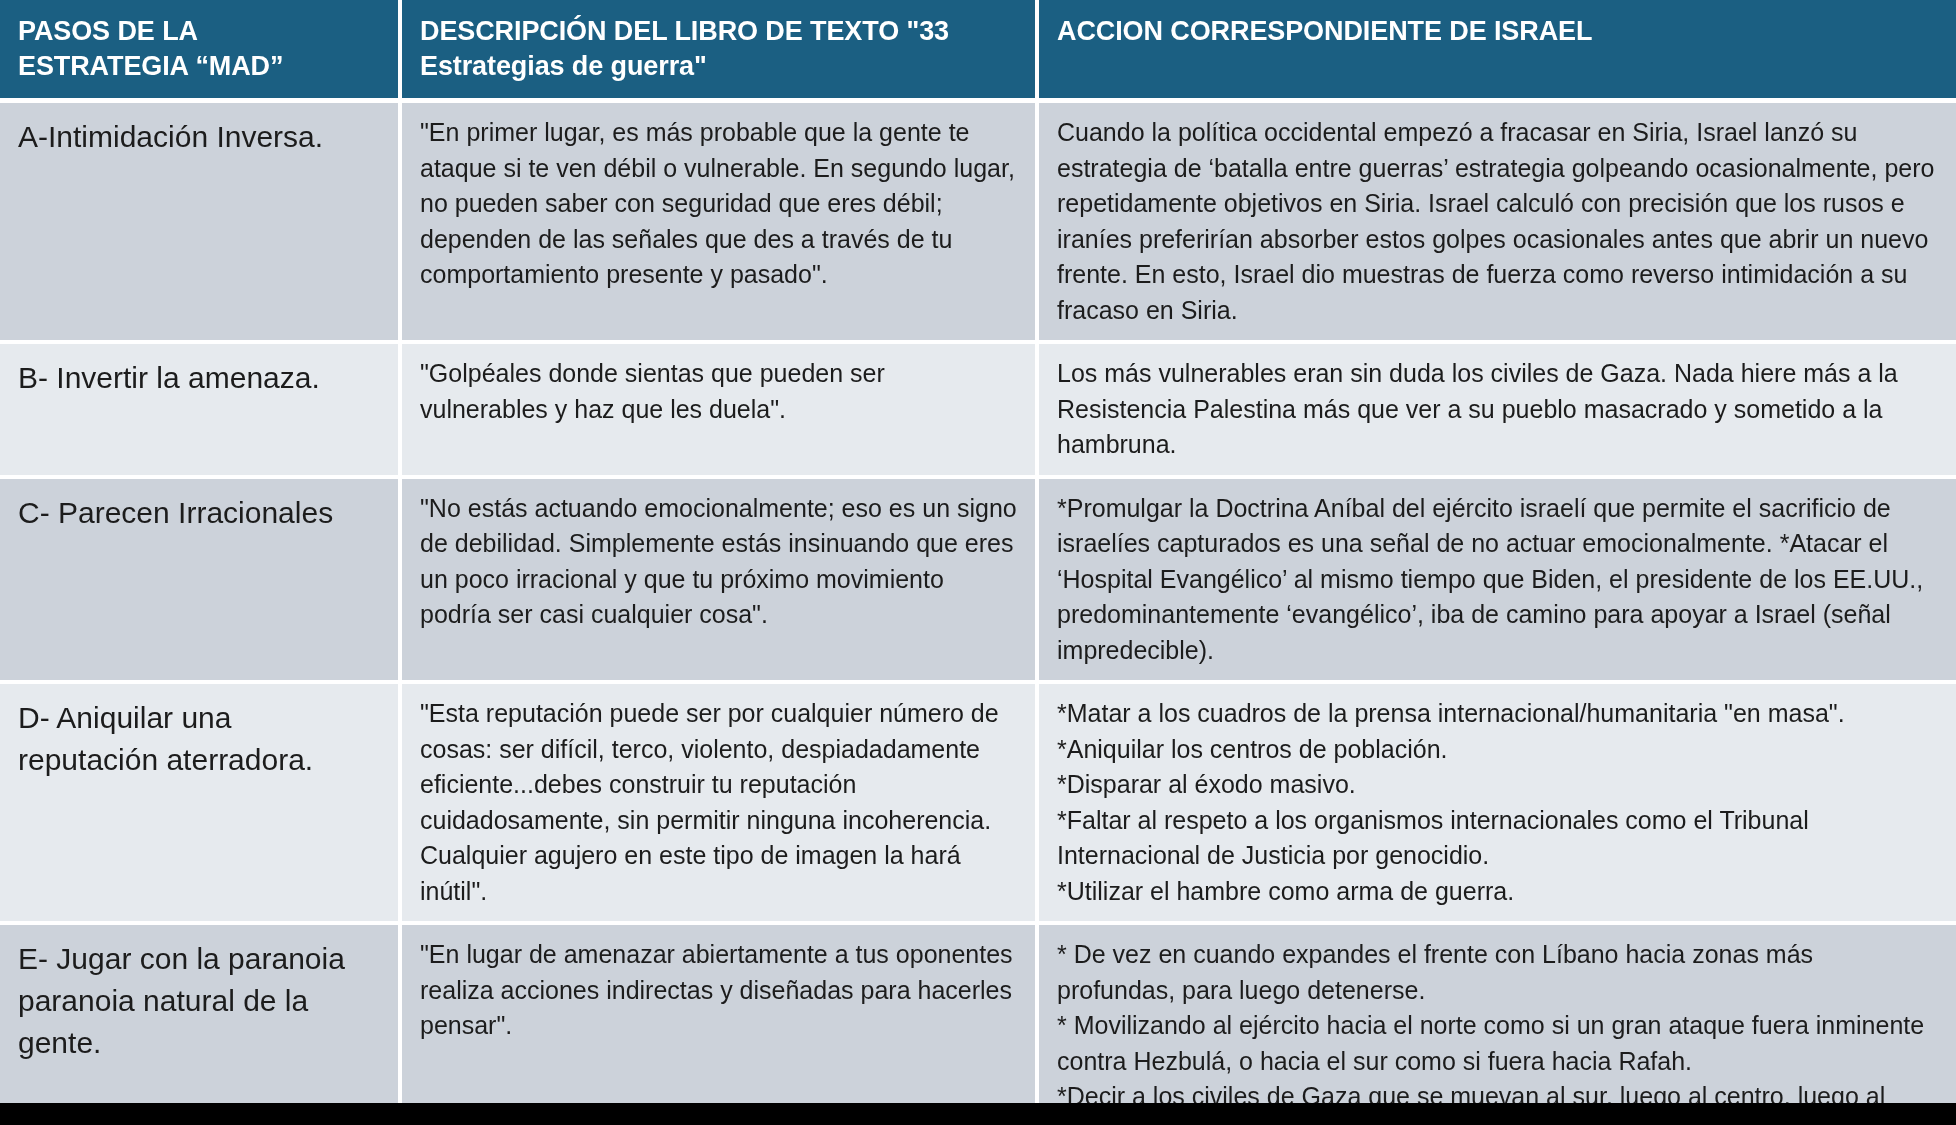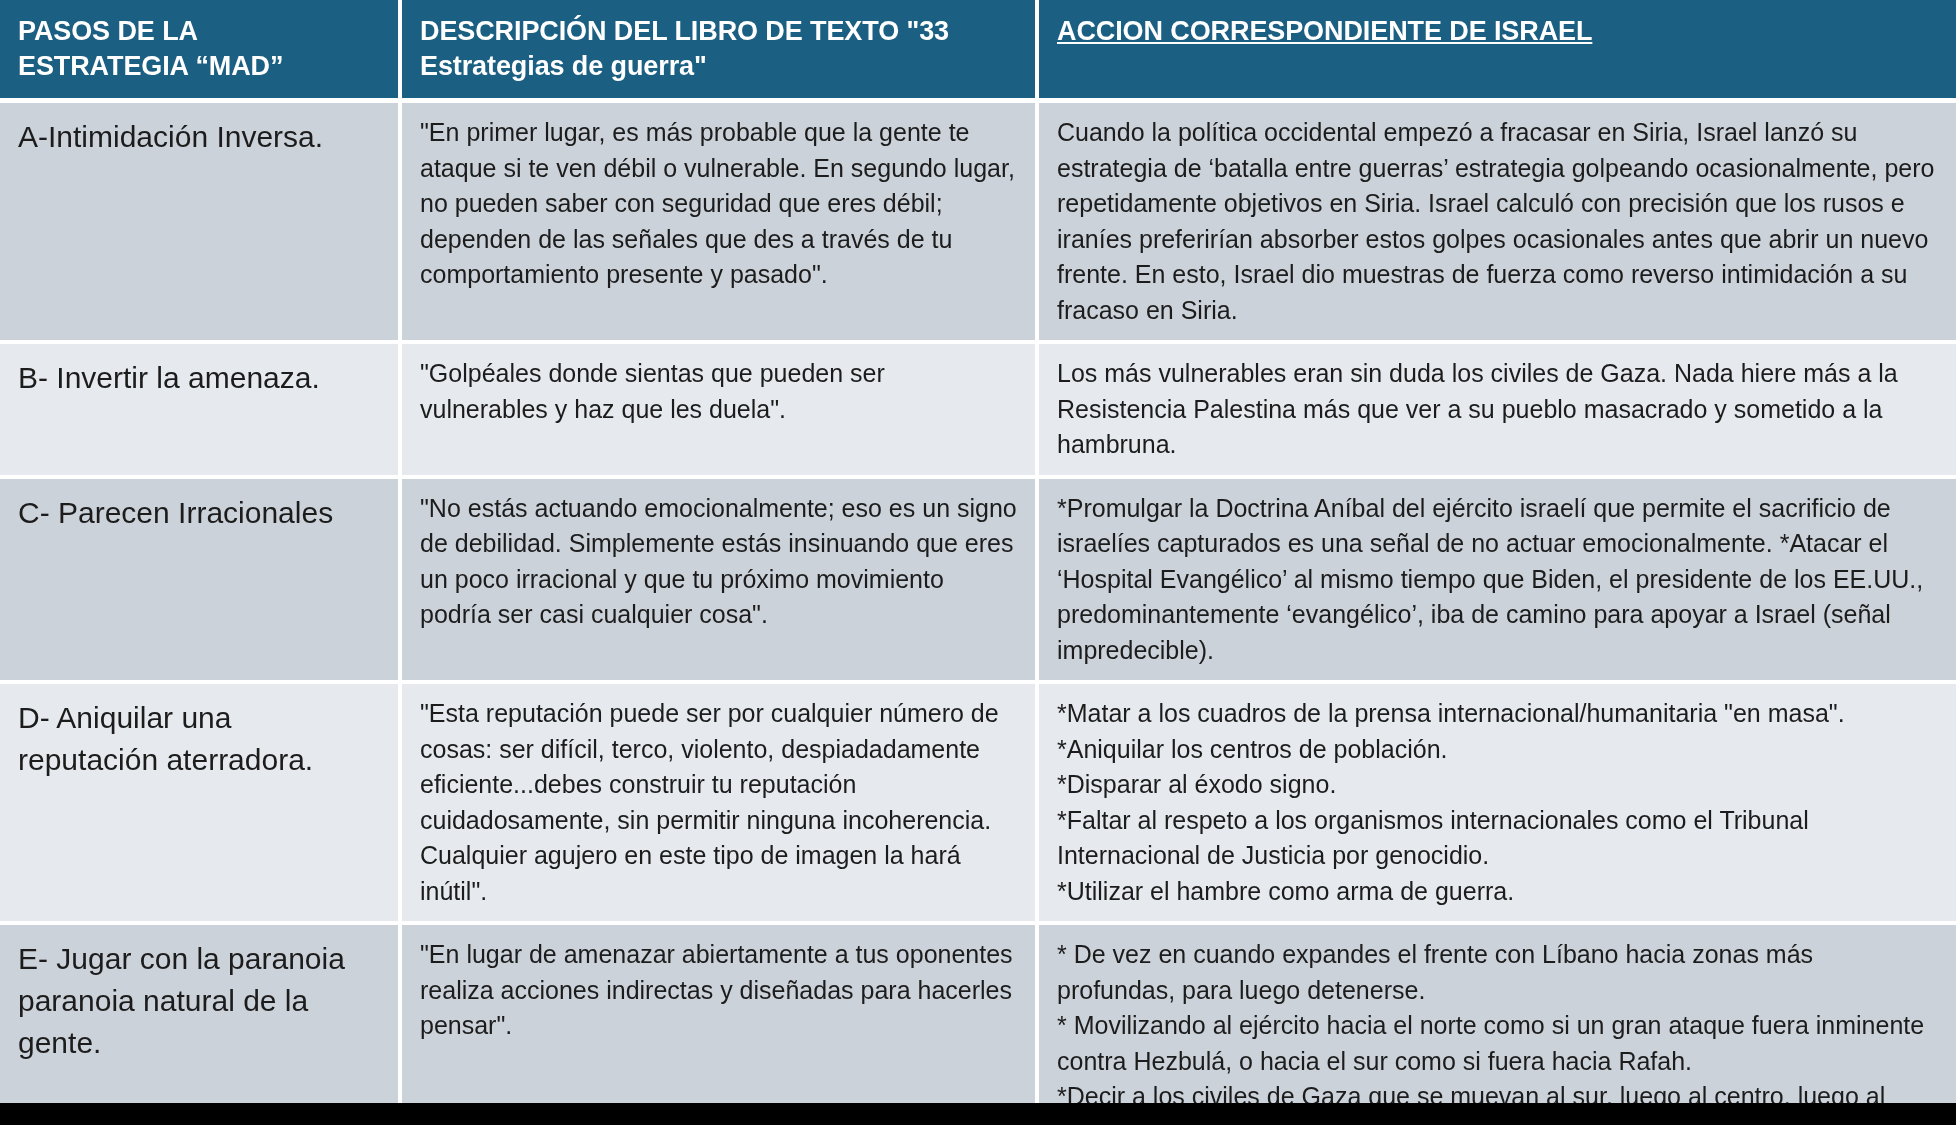--- a/index.html
+++ b/index.html
@@ -36,21 +36,21 @@
     text-align: left;
     vertical-align: top;
     font-size: 27px;
     font-weight: bold;
     line-height: 1.30;
     padding: 14px 16px 14px 18px;
     border-right: 4px solid #ffffff;
     border-bottom: 5px solid #ffffff;
     letter-spacing: -0.1px;
   }
-  thead th:last-child { border-right: 0; text-decoration: underline; }
+  thead th:last-child { border-right: 0; }
   thead tr { height: 84px; }
 
   tbody td {
     vertical-align: top;
     text-align: left;
     font-size: 25px;
     line-height: 1.42;
     color: #1c1c1c;
     padding: 12px 18px 12px 18px;
     border-right: 4px solid #ffffff;
@@ -126,21 +126,21 @@
 
       <tr class="even">
         <td class="col-step">
           <span class="cell-line">D- Aniquilar una</span>
           <span class="cell-line">reputación aterradora.</span>
         </td>
         <td class="col-desc">"Esta reputación puede ser por cualquier número de cosas: ser difícil, terco, violento, despiadadamente eficiente...debes construir tu reputación cuidadosamente, sin permitir ninguna incoherencia. Cualquier agujero en este tipo de imagen la hará inútil".</td>
         <td class="col-act">
           <span class="cell-line">*Matar a los cuadros de la prensa internacional/humanitaria "en masa".</span>
           <span class="cell-line">*Aniquilar los centros de población.</span>
-          <span class="cell-line">*Disparar al éxodo signo.</span>
+          <span class="cell-line">*Disparar al éxodo masivo.</span>
           <span class="cell-line">*Faltar al respeto a los organismos internacionales como el Tribunal Internacional de Justicia por genocidio.</span>
           <span class="cell-line">*Utilizar el hambre como arma de guerra.</span>
         </td>
       </tr>
 
       <tr class="odd">
         <td class="col-step">
           <span class="cell-line">E- Jugar con la paranoia</span>
           <span class="cell-line">paranoia natural de la gente.</span>
         </td>

